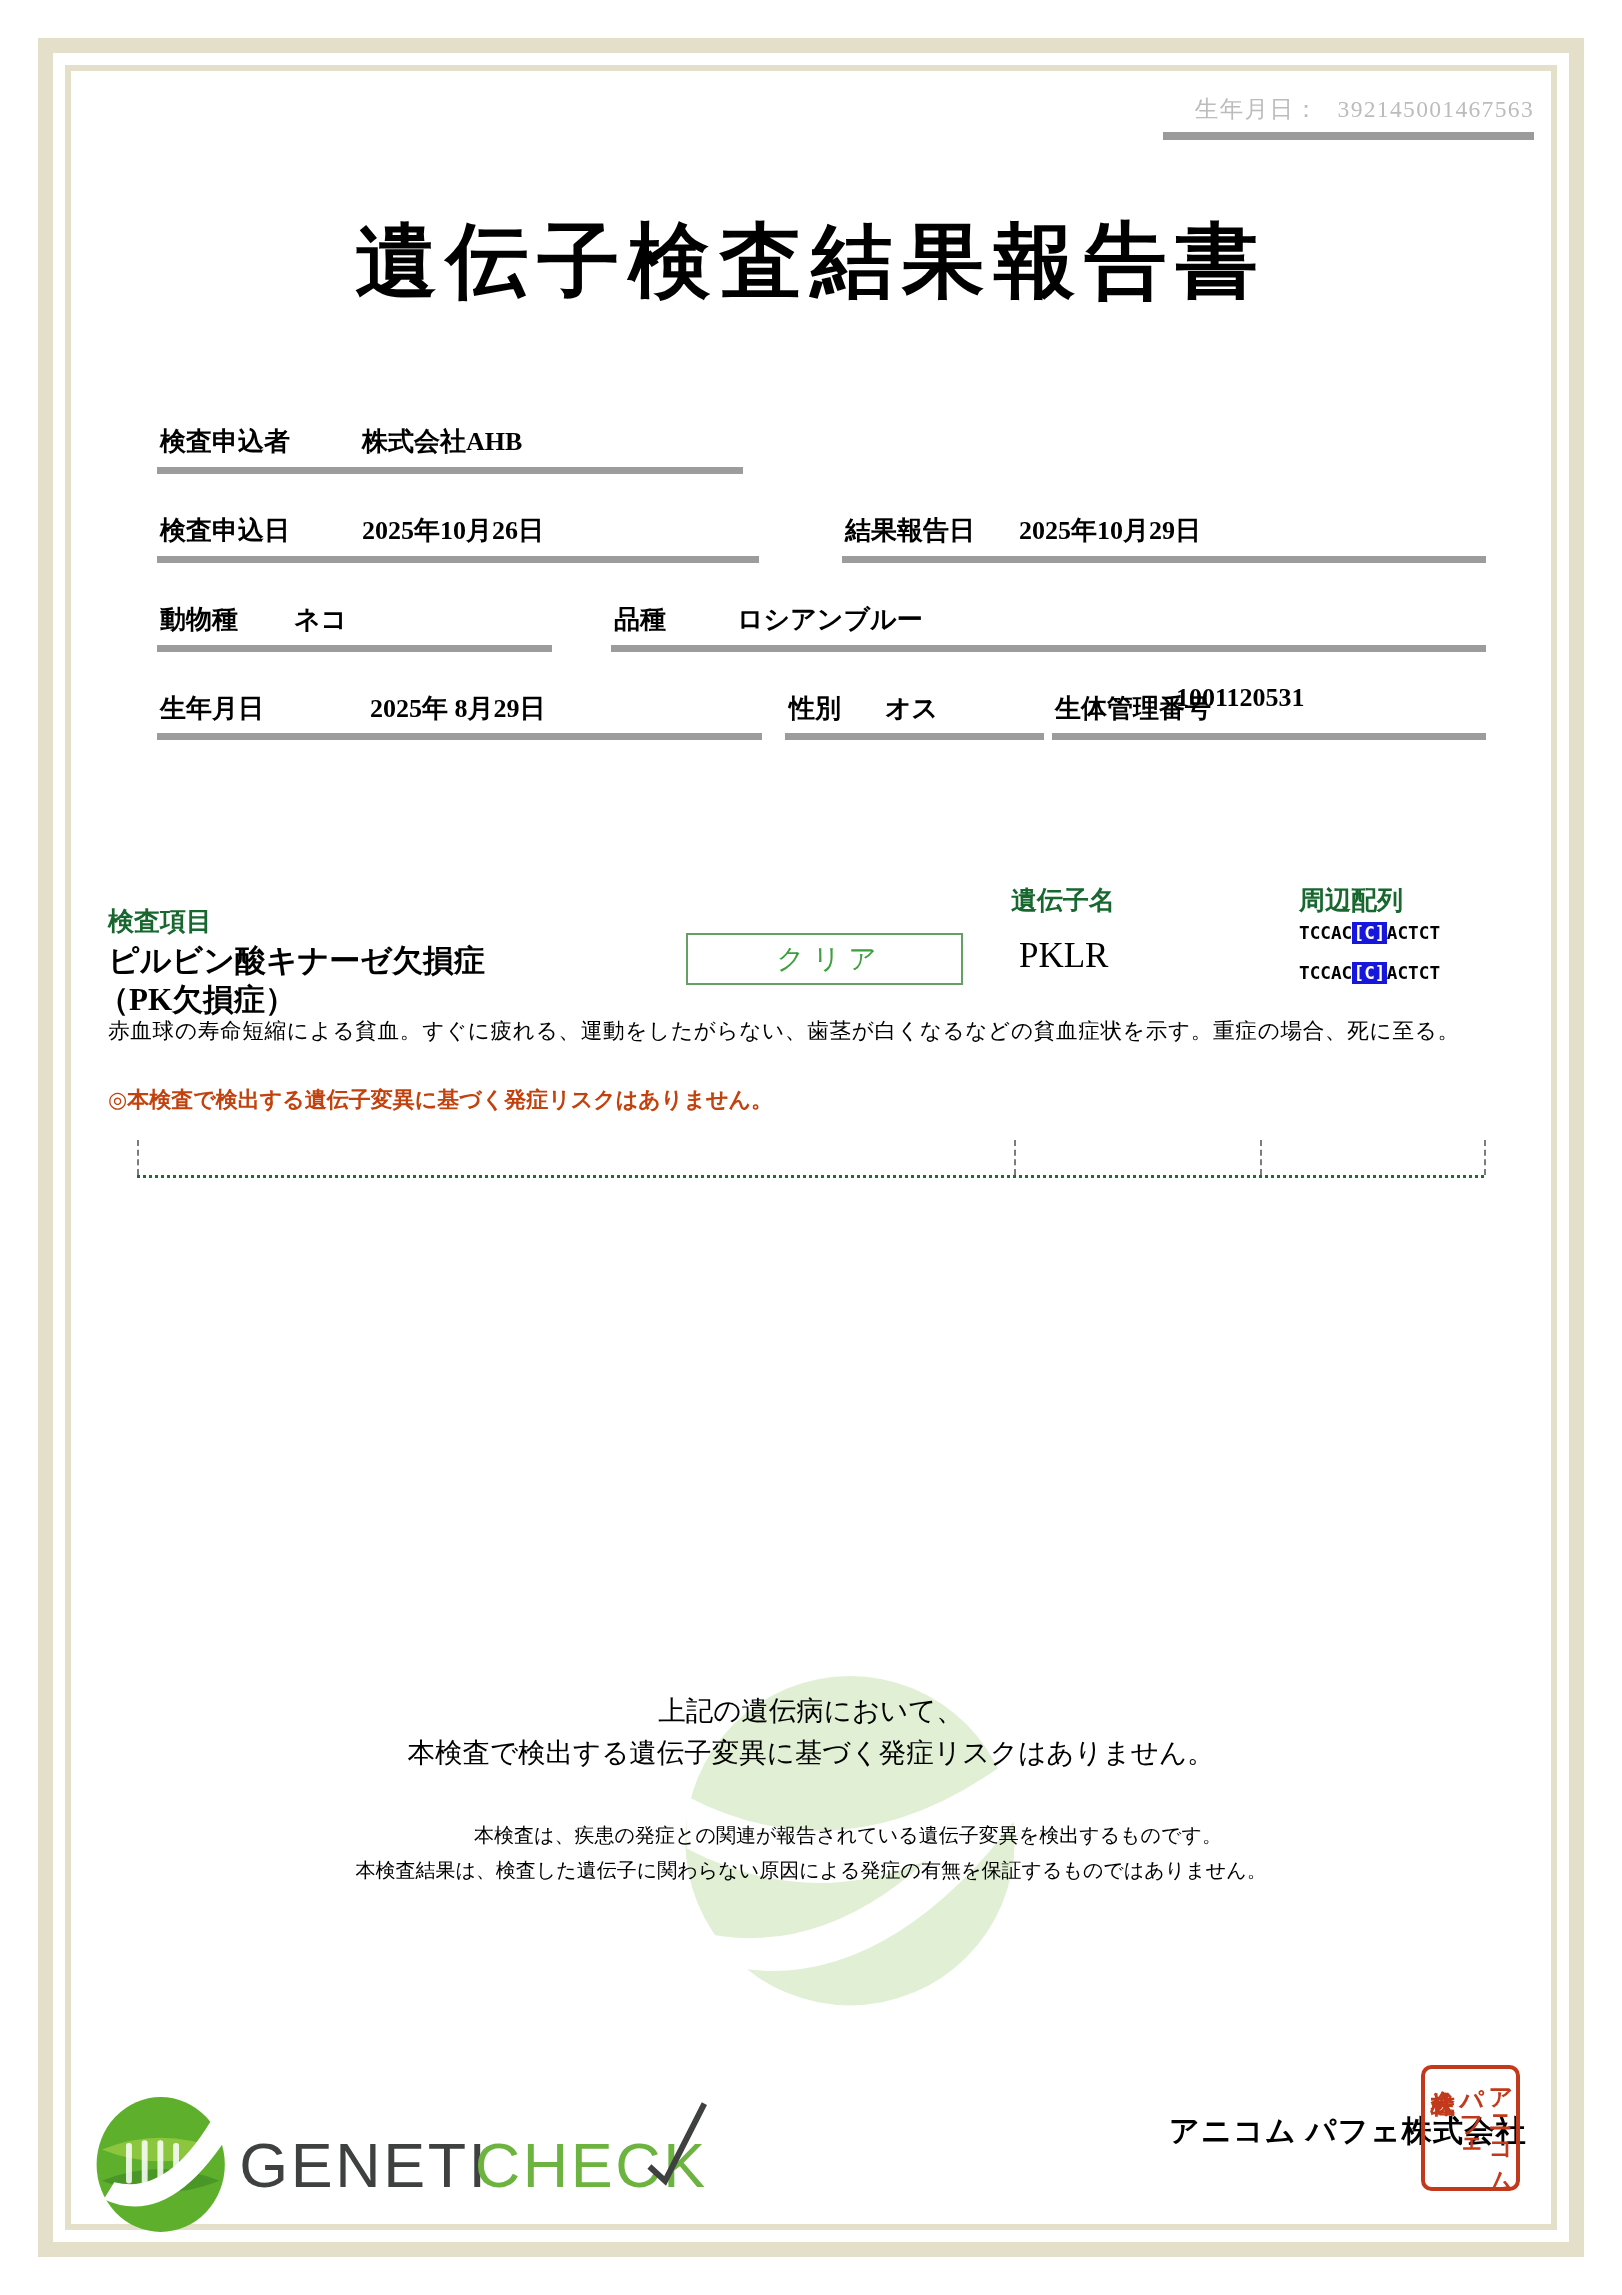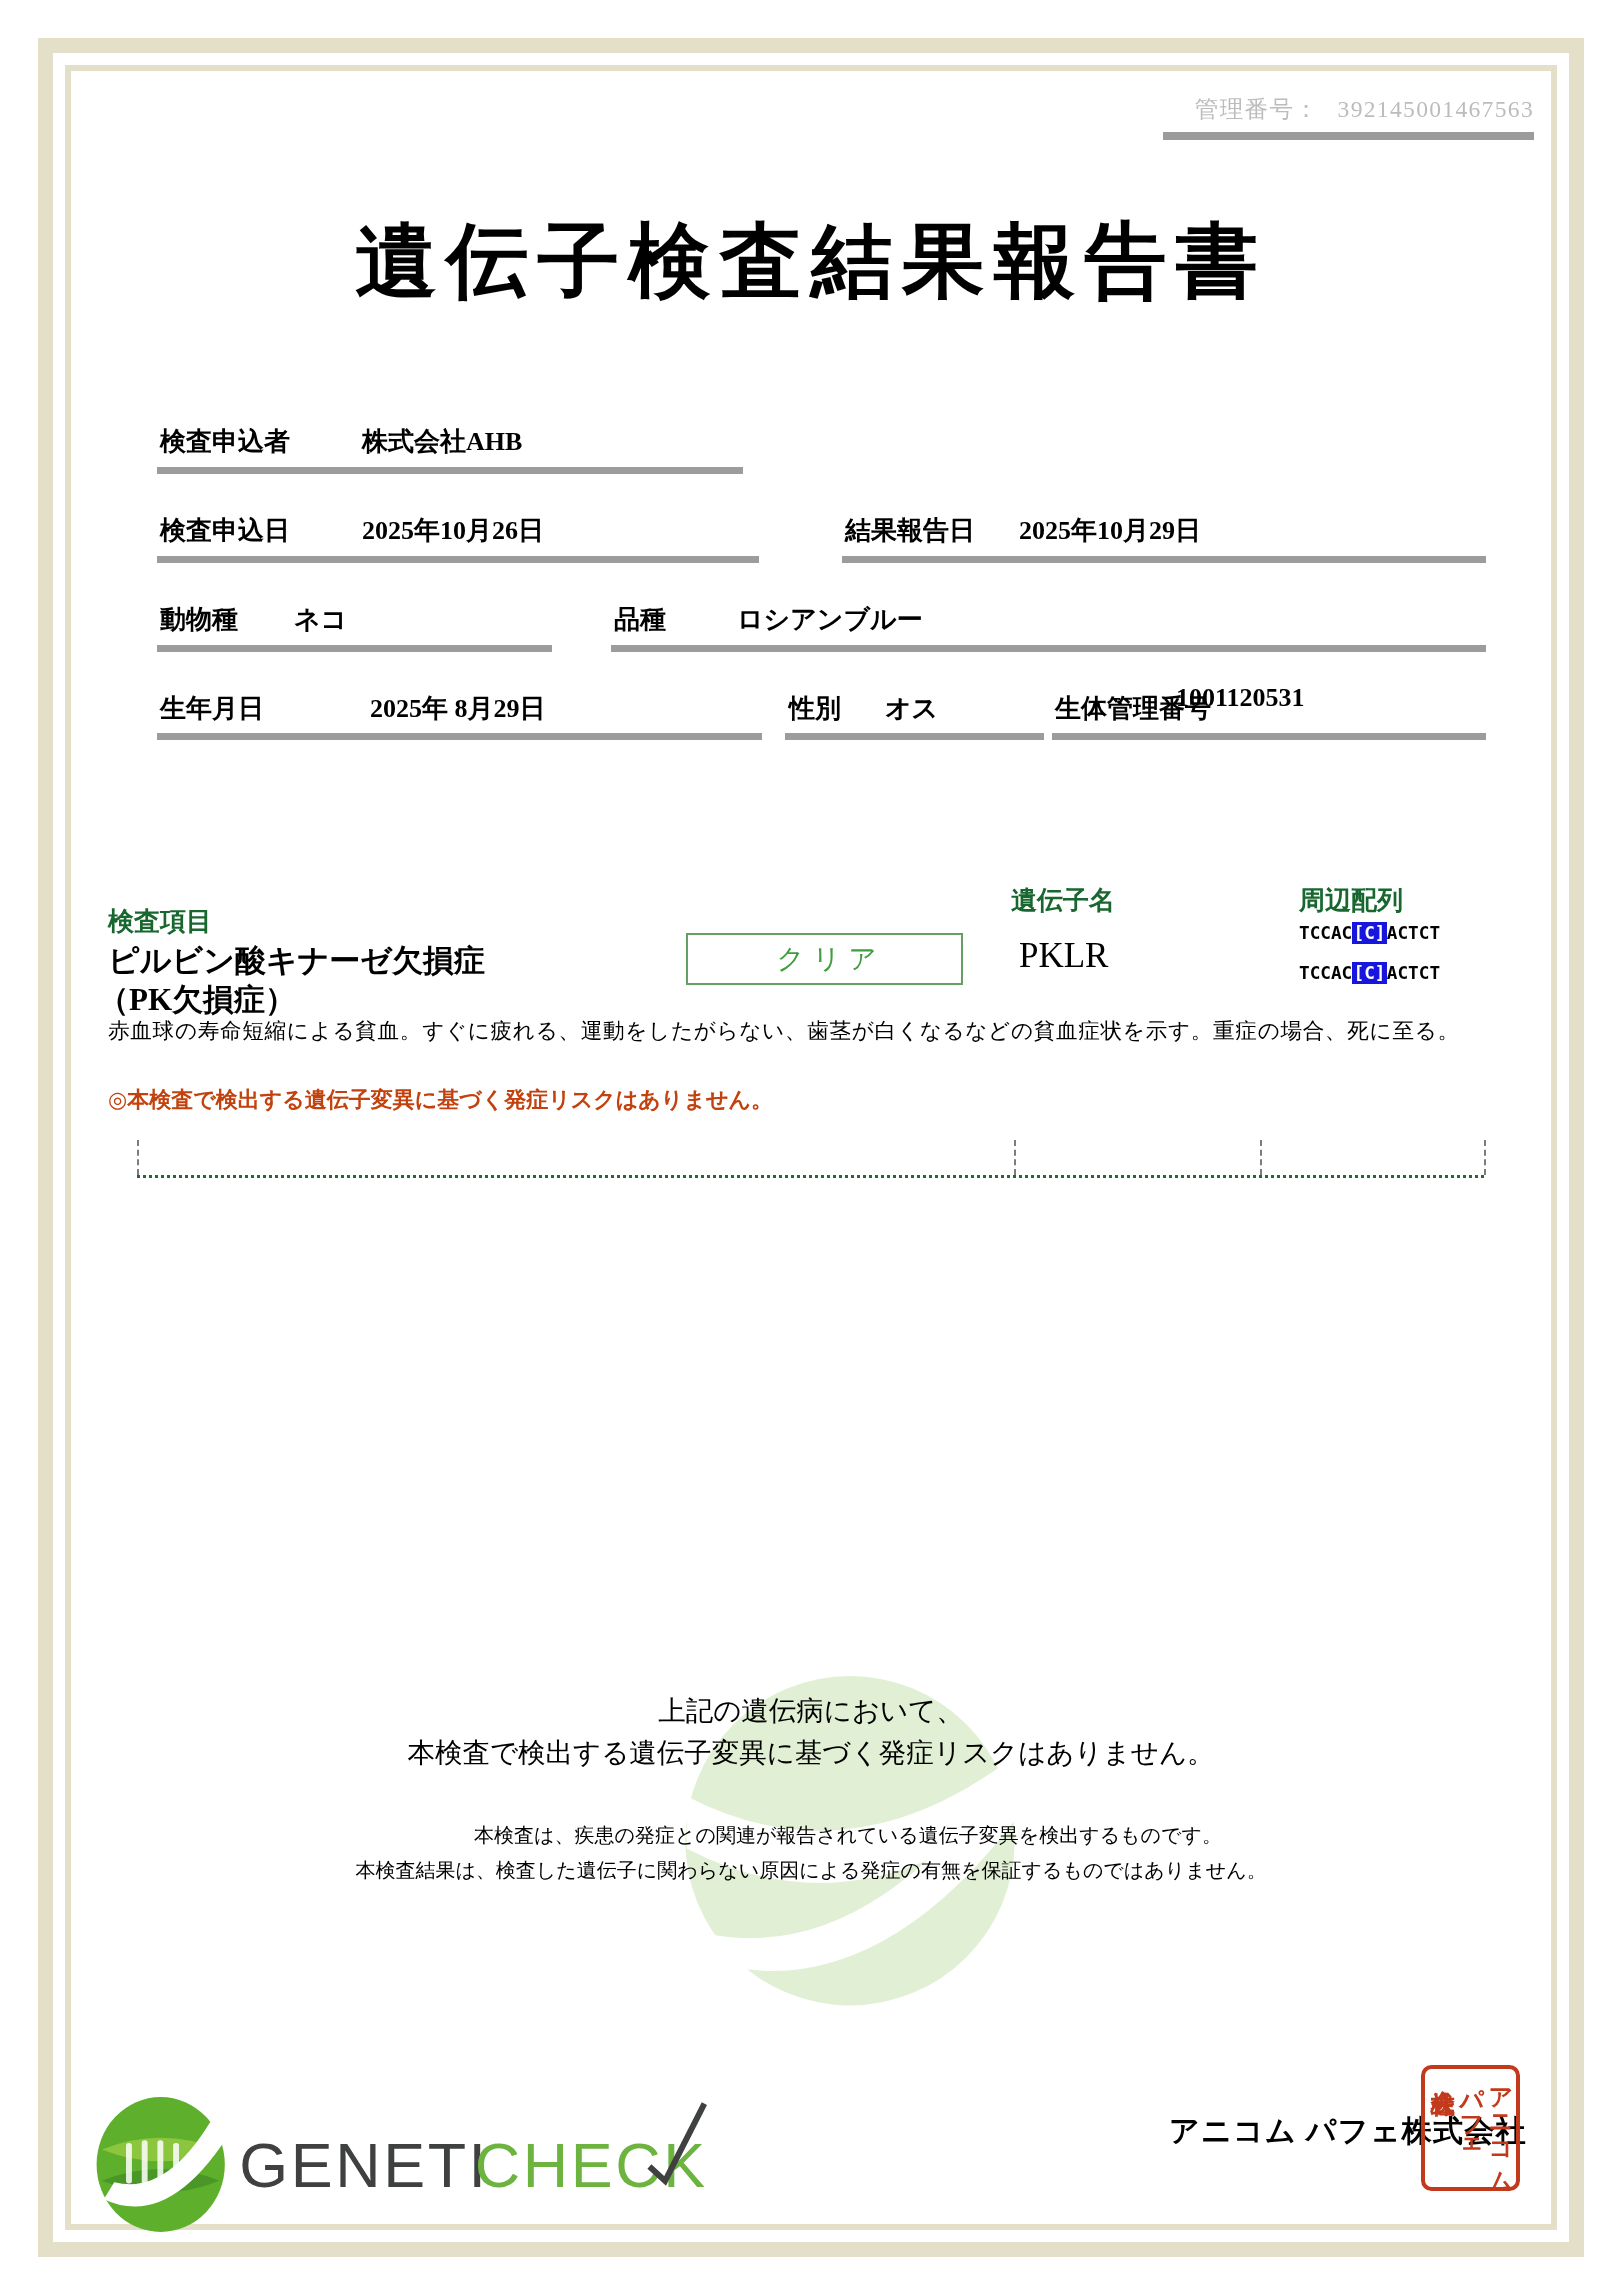--- a/index.html
+++ b/index.html
@@ -63,21 +63,21 @@
   .seal span { display:block; letter-spacing:0; }
 </style>
 </head>
 <body>
 
 <div class="page">
   <div class="frame-outer"></div>
   <div class="frame-inner"></div>
 
   <div class="abs mgmt">
-    <span>管理番号：</span><span class="num">392145001467563</span>
+    <span>生年月日：</span><span class="num">392145001467563</span>
   </div>
   <div class="abs mgmt-bar"></div>
 
   <div class="abs title">遺伝子検査結果報告書</div>
 
   <div class="abs lbl" style="left:160px; top:424px;">検査申込者</div>
   <div class="abs val" style="left:362px; top:424px;">株式会社AHB</div>
   <div class="abs uline" style="left:157px; top:467px; width:586px;"></div>
 
   <div class="abs lbl" style="left:160px; top:513px;">検査申込日</div>

